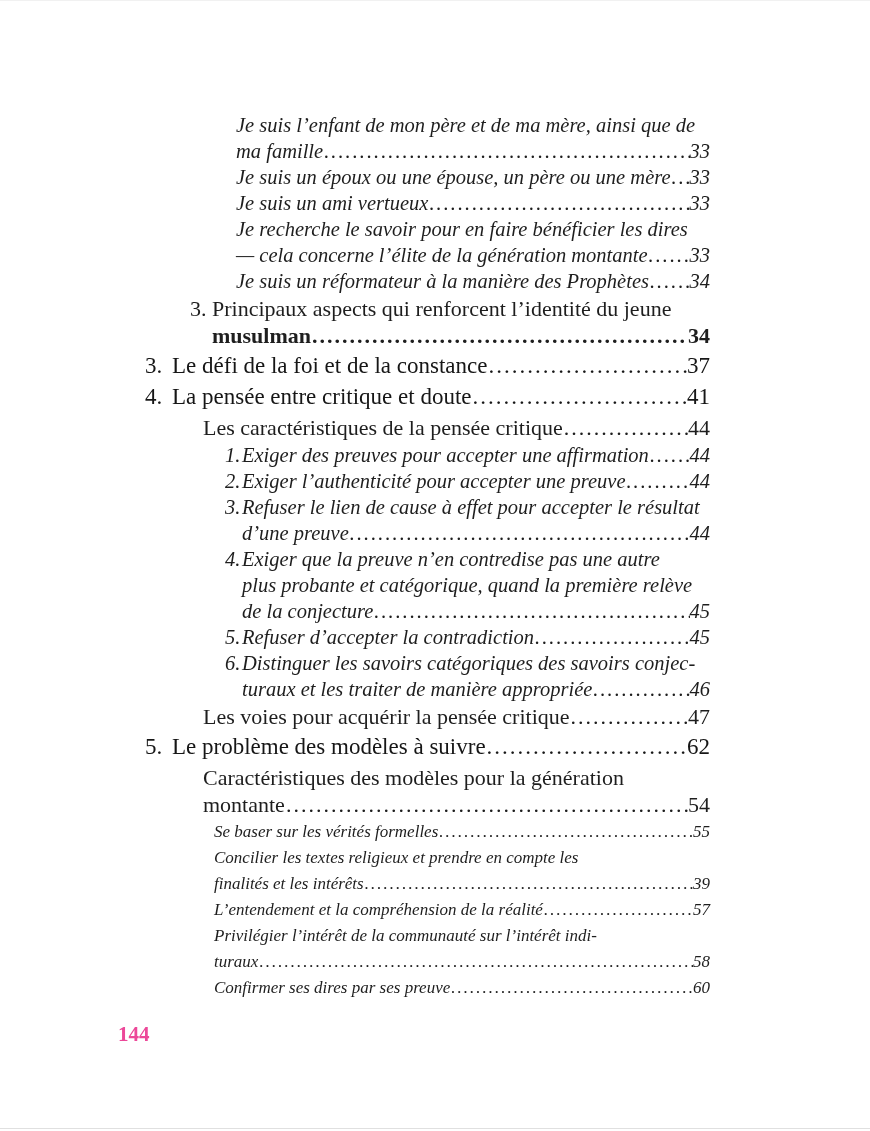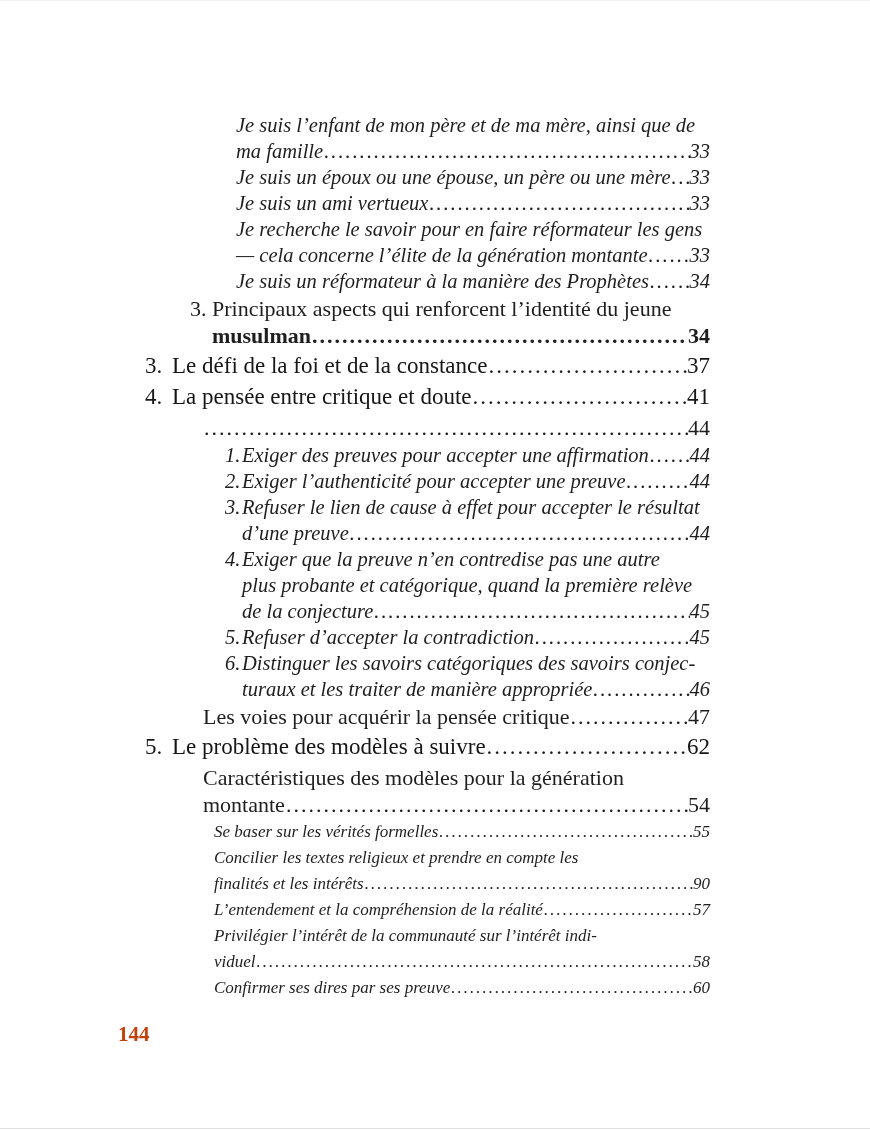--- a/index.html
+++ b/index.html
@@ -73,21 +73,21 @@
 
   
   .e-l3b { margin-left: 69px; font-size: 17px; font-style: italic; }
 
   .folio {
     position: absolute;
     left: 118px;
     top: 1022px;
     font-size: 21px;
     font-weight: bold;
-    color: #c2410c;
+    color: #ec4899;
   }
 </style>
 </head>
 <body>
 
 <div class="page">
   <div class="edge-top"></div>
   <div class="toc" id="toc">
       <div class="entry e-l3a">
         <div class="line">
@@ -108,21 +108,21 @@
       </div>
       <div class="entry e-l3a">
         <div class="line">
           <span class="txt">Je suis un ami vertueux</span>
           <span class="leader"></span>
           <span class="pg">33</span>
         </div>
       </div>
       <div class="entry e-l3a">
         <div class="line">
-          <span class="txt">Je recherche le savoir pour en faire réformateur les gens</span>
+          <span class="txt">Je recherche le savoir pour en faire bénéficier les dires</span>
         </div>
         <div class="line cont">
           <span class="txt">— cela concerne l’élite de la génération montante</span>
           <span class="leader"></span>
           <span class="pg">33</span>
         </div>
       </div>
       <div class="entry e-l3a">
         <div class="line">
           <span class="txt">Je suis un réformateur à la manière des Prophètes</span>
@@ -152,20 +152,21 @@
       <div class="entry e-l1">
         <div class="line">
           <span class="num">4.</span>
           <span class="txt">La pensée entre critique et doute</span>
           <span class="leader"></span>
           <span class="pg">41</span>
         </div>
       </div>
       <div class="entry e-l2">
         <div class="line">
+          <span class="txt">Les caractéristiques de la pensée critique</span>
           <span class="leader"></span>
           <span class="pg">44</span>
         </div>
       </div>
       <div class="entry e-l3n">
         <div class="line">
           <span class="num">1.</span>
           <span class="txt">Exiger des preuves pour accepter une affirmation</span>
           <span class="leader"></span>
           <span class="pg">44</span>
@@ -255,36 +256,36 @@
           <span class="pg">55</span>
         </div>
       </div>
       <div class="entry e-l3b">
         <div class="line">
           <span class="txt">Concilier les textes religieux et prendre en compte les</span>
         </div>
         <div class="line cont">
           <span class="txt">finalités et les intérêts</span>
           <span class="leader"></span>
-          <span class="pg">90</span>
+          <span class="pg">39</span>
         </div>
       </div>
       <div class="entry e-l3b">
         <div class="line">
           <span class="txt">L’entendement et la compréhension de la réalité</span>
           <span class="leader"></span>
           <span class="pg">57</span>
         </div>
       </div>
       <div class="entry e-l3b">
         <div class="line">
           <span class="txt">Privilégier l’intérêt de la communauté sur l’intérêt indi-</span>
         </div>
         <div class="line cont">
-          <span class="txt">viduel</span>
+          <span class="txt">turaux</span>
           <span class="leader"></span>
           <span class="pg">58</span>
         </div>
       </div>
       <div class="entry e-l3b">
         <div class="line">
           <span class="txt">Confirmer ses dires par ses preuve</span>
           <span class="leader"></span>
           <span class="pg">60</span>
         </div>

